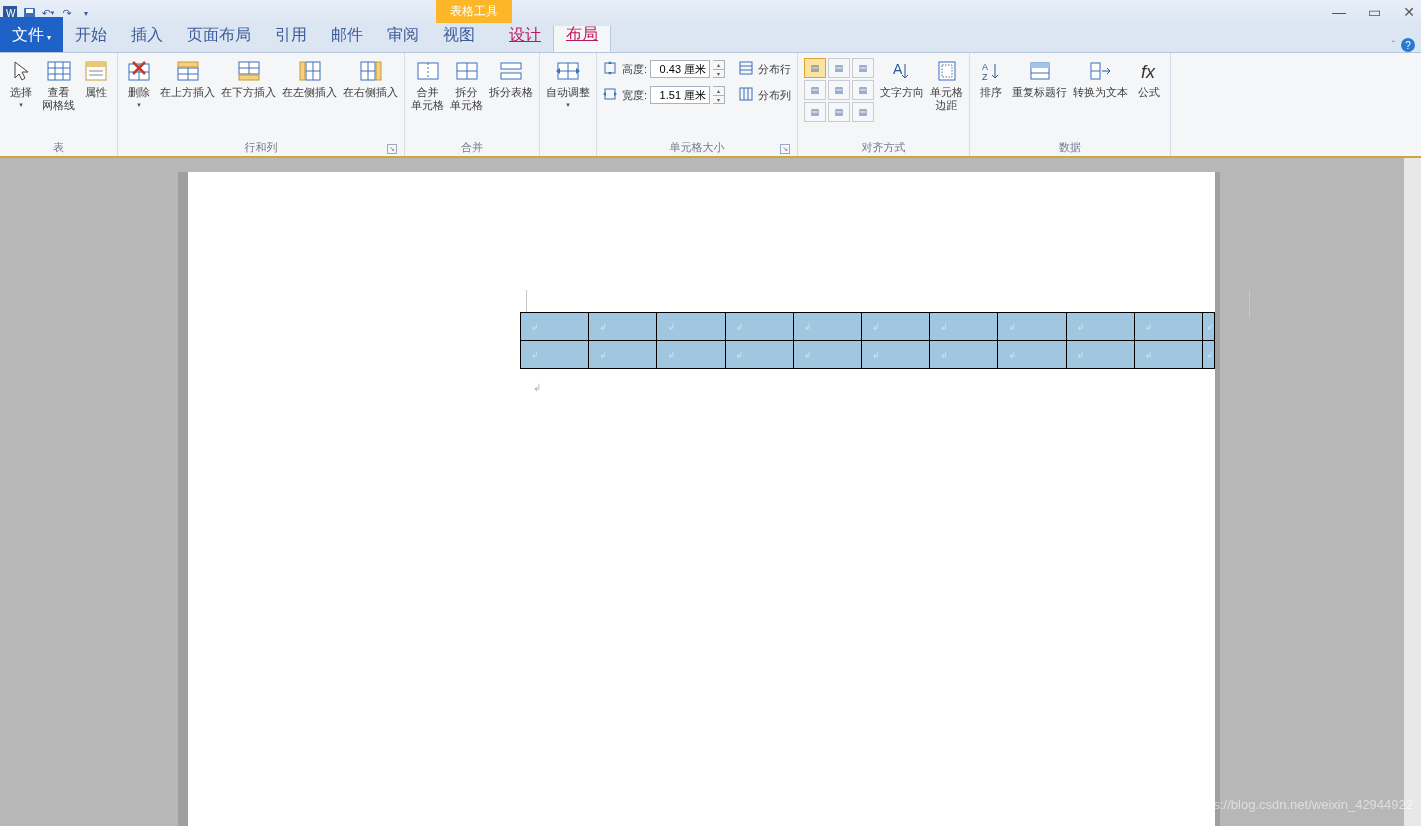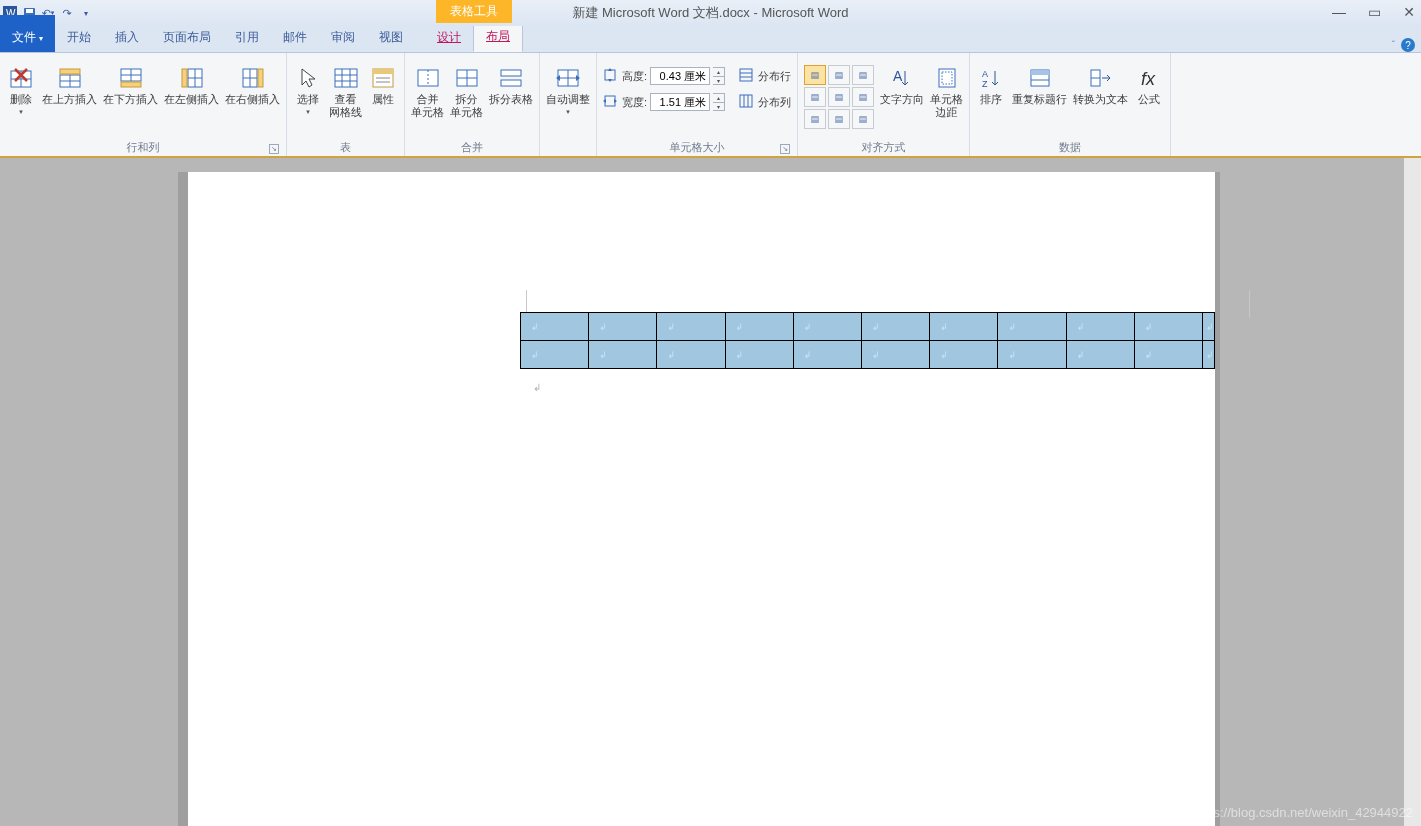--- a/index.html
+++ b/index.html
@@ -5,31 +5,31 @@
 * { box-sizing: border-box; margin: 0; padding: 0; font-family: "Microsoft YaHei", "Segoe UI", sans-serif; }
 body { width: 1421px; height: 826px; background: #b7b7b7; overflow: hidden; position: relative; }
 .titlebar { height: 26px; background: linear-gradient(#e9eff7,#dce6f3); display: flex; align-items: center; font-size: 12px; position: relative; }
 .qat { display:flex; align-items:center; gap:3px; margin-left:2px;}
 .qat .ico { width:16px;height:16px;display:flex;align-items:center;justify-content:center;font-size:11px;color:#3b5aa3;}
 .context-tab { position:absolute; left:436px; top:0; height:23px; background:#fcb627; color:#fff; font-size:12px; padding:3px 14px 9px;}
 .title-text { position:absolute; left:50%; transform:translateX(-50%); color:#555; font-size:13px;}
 .win-ctrl { position:absolute; right:6px; top:4px; display:flex; gap:22px; color:#555; font-size:14px;}
 .win-ctrl span{cursor:default;}
 .tabbar { height:27px; background:#dce6f3; display:flex; align-items:flex-end; border-bottom:1px solid #b6c6dd;}
-.tab { padding:14px 12px 6px; font-size:12px; color:#3c5c99; cursor:default;}
+.tab { padding:8px 12px 6px; font-size:16px; color:#3c5c99; cursor:default;}
 .tab.file { background:#1f62c7; color:#fff; position:relative;}
 .tab.file::after{content:"▾"; font-size:8px; margin-left:3px; color:#fff;}
 .tab.active { background:#f5f6f8; border:1px solid #b6c6dd; border-bottom:1px solid #f5f6f8; color:#444;}
 .tab.ctx { color:#be185d;text-decoration:underline;}
 .tab.ctx.active{ background:#f5f6f8; border:1px solid #b6c6dd; border-bottom:1px solid #f5f6f8;}
 .helpbar{position:absolute;right:6px;display:flex;gap:6px;align-items:center;}
 .helpbar .chev{font-size:10px;color:#77a;}
 .helpbar .q{width:14px;height:14px;border-radius:50%;background:#2a7acc;color:#fff;font-size:10px;display:flex;align-items:center;justify-content:center;}
 .ribbon { height:105px; background:#f5f6f8; border-bottom:2px solid #d0a33e; display:flex; font-size:12px;}
-.group { border-right:1px solid #d5dde8; display:flex;flex-direction:column; padding:10px 6px 0;}
+.group { border-right:1px solid #d5dde8; display:flex;flex-direction:column; padding:3px 6px 0;}
 .group-body{flex:1;display:flex;align-items:flex-start;gap:6px;padding-top:2px;}
 .group-label{height:18px;display:flex;align-items:center;justify-content:center;color:#6f7a8c;font-size:11px;position:relative;}
 .launcher{position:absolute;right:1px;bottom:2px;width:10px;height:10px;border:1px solid #9aa9be;font-size:7px;color:#6f7a8c;display:flex;align-items:center;justify-content:center;}
 .rbtn{display:flex;flex-direction:column;align-items:center;gap:2px;cursor:default;min-width:30px;}
 .rbtn .ic{width:28px;height:26px;display:flex;align-items:center;justify-content:center;}
 .rbtn .lbl{font-size:11px;color:#3d3d3d;text-align:center;line-height:13px;white-space:pre;}
 .rbtn .dd{font-size:7px;color:#555;}
 .stack{display:flex;flex-direction:column;gap:4px;}
 .mini-row{display:flex;align-items:center;gap:3px;height:22px;}
 .mini-row .ic{width:16px;height:16px;}
@@ -45,21 +45,21 @@
 .workspace{position:absolute;top:158px;left:0;right:0;bottom:0;background:#b7b7b7;overflow:hidden;}
 .scroll-track{position:absolute;right:0;top:0;bottom:0;width:17px;background:#e8e8e8;}
 .page-shadow{position:absolute;left:178px;top:14px;width:1042px;height:800px;background:#9f9f9f;}
 .page{position:absolute;left:188px;top:14px;width:1027px;height:800px;background:#fff;}
 .ruler-area{position:absolute;left:308px;top:118px;width:785px;height:40px;}
 .tab-marker{position:absolute;top:0;width:1px;height:28px;background:#c7c7c7;}
 .tbl{position:absolute;left:332px;top:140px;border-collapse:collapse;}
 .tbl td{width:74px;height:28px;border:1px solid #000;background:#a1c6df;font-size:9px;color:#cde4f2;vertical-align:middle;padding-left:10px;}
 .tbl td.ov{width:12px;padding-left:3px;}
 .para-mark{position:absolute;left:345px;top:210px;font-size:10px;color:#b3b3b3;}
-.watermark{position:absolute;right:8px;bottom:6px;font-size:13px;color:rgba(255,255,255,0.55);}
+.watermark{position:absolute;right:8px;bottom:14px;font-size:13px;color:rgba(255,255,255,0.55);}
 </style>
 </head>
 <body>
 
 <div class="titlebar">
   <div class="qat">
     <span class="ico">
       <svg width="14" height="14">
           <rect width="14" height="14" fill="#2b579a"></rect>
           <text x="3" y="11" font-size="10" fill="#fff">W</text>
@@ -69,21 +69,20 @@
       <svg width="13" height="13">
           <rect x="1" y="1" width="11" height="11" fill="#3b6fbb" rx="1"></rect>
           <rect x="3" y="2" width="7" height="4" fill="#fff"></rect>
         </svg>
     </span>
     <span class="ico">↶<span style="font-size:7px;">▾</span></span>
     <span class="ico">↷</span>
     <span class="ico" style="font-size:8px;">▾</span>
   </div>
   <div class="context-tab">表格工具</div>
-  <div class="title-text">新建 Microsoft Word 文档.docx - Microsoft Word</div>
   <div class="win-ctrl">
     <span>—</span>
     <span>▭</span>
     <span>✕</span>
   </div>
 </div>
 
 <div class="tabbar">
   <div class="tab file">文件</div>
   <div class="tab">开始</div>
@@ -101,85 +100,20 @@
     <span class="q">?</span>
   </div>
 </div>
 
 <div class="ribbon">
 
   <div class="group">
     <div class="group-body">
       <div class="rbtn">
         <div class="ic">
-            <svg width="24" height="22">
-              <rect x="2" y="4" width="20" height="16" fill="#fff" stroke="#3b6fbb"></rect>
-              <line x1="2" y1="12" x2="22" y2="12" stroke="#3b6fbb"></line>
-              <line x1="12" y1="4" x2="12" y2="20" stroke="#3b6fbb"></line>
-              <path d="M6 2 L18 14 M18 2 L6 14" stroke="#c0392b" stroke-width="2.5"></path>
-            </svg>
-          </div>
-        <div class="lbl">删除</div>
-        <div class="dd">▾</div>
-      </div>
-      <div class="rbtn">
-        <div class="ic">
-            <svg width="24" height="22">
-              <rect x="2" y="8" width="20" height="12" fill="#fff" stroke="#3b6fbb"></rect>
-              <line x1="2" y1="14" x2="22" y2="14" stroke="#3b6fbb"></line>
-              <line x1="12" y1="8" x2="12" y2="20" stroke="#3b6fbb"></line>
-              <rect x="2" y="2" width="20" height="5" fill="#f6d07a" stroke="#c59a3a"></rect>
-            </svg>
-          </div>
-        <div class="lbl">在上方插入</div>
-      </div>
-      <div class="rbtn">
-        <div class="ic">
-            <svg width="24" height="22">
-              <rect x="2" y="2" width="20" height="12" fill="#fff" stroke="#3b6fbb"></rect>
-              <line x1="2" y1="8" x2="22" y2="8" stroke="#3b6fbb"></line>
-              <line x1="12" y1="2" x2="12" y2="14" stroke="#3b6fbb"></line>
-              <rect x="2" y="15" width="20" height="5" fill="#f6d07a" stroke="#c59a3a"></rect>
-            </svg>
-          </div>
-        <div class="lbl">在下方插入</div>
-      </div>
-      <div class="rbtn">
-        <div class="ic">
-            <svg width="24" height="22">
-              <rect x="8" y="2" width="14" height="18" fill="#fff" stroke="#3b6fbb"></rect>
-              <line x1="8" y1="11" x2="22" y2="11" stroke="#3b6fbb"></line>
-              <line x1="15" y1="2" x2="15" y2="20" stroke="#3b6fbb"></line>
-              <rect x="2" y="2" width="5" height="18" fill="#f6d07a" stroke="#c59a3a"></rect>
-            </svg>
-          </div>
-        <div class="lbl">在左侧插入</div>
-      </div>
-      <div class="rbtn">
-        <div class="ic">
-            <svg width="24" height="22">
-              <rect x="2" y="2" width="14" height="18" fill="#fff" stroke="#3b6fbb"></rect>
-              <line x1="2" y1="11" x2="16" y2="11" stroke="#3b6fbb"></line>
-              <line x1="9" y1="2" x2="9" y2="20" stroke="#3b6fbb"></line>
-              <rect x="17" y="2" width="5" height="18" fill="#f6d07a" stroke="#c59a3a"></rect>
-            </svg>
-          </div>
-        <div class="lbl">在右侧插入</div>
-      </div>
-    </div>
-    <div class="group-label">
-        <span>行和列</span>
-        <span class="launcher">↘</span>
-      </div>
-  </div>
-
-  <div class="group">
-    <div class="group-body">
-      <div class="rbtn">
-        <div class="ic">
             <svg width="18" height="22">
               <path d="M3 2 L3 18 L7 14 L10 20 L13 18 L10 12 L16 12 Z" fill="#fff" stroke="#444"></path>
             </svg>
           </div>
         <div class="lbl">选择</div>
         <div class="dd">▾</div>
       </div>
       <div class="rbtn">
         <div class="ic">
             <svg width="24" height="20">
@@ -199,20 +133,85 @@
               <rect x="1" y="1" width="20" height="18" fill="#fff" stroke="#c59a3a"></rect>
               <rect x="1" y="1" width="20" height="5" fill="#eac87a"></rect>
               <line x1="4" y1="10" x2="18" y2="10" stroke="#888"></line>
               <line x1="4" y1="14" x2="18" y2="14" stroke="#888"></line>
             </svg>
           </div>
         <div class="lbl">属性</div>
       </div>
     </div>
     <div class="group-label">表</div>
+  </div>
+
+  <div class="group">
+    <div class="group-body">
+      <div class="rbtn">
+        <div class="ic">
+            <svg width="24" height="22">
+              <rect x="2" y="4" width="20" height="16" fill="#fff" stroke="#3b6fbb"></rect>
+              <line x1="2" y1="12" x2="22" y2="12" stroke="#3b6fbb"></line>
+              <line x1="12" y1="4" x2="12" y2="20" stroke="#3b6fbb"></line>
+              <path d="M6 2 L18 14 M18 2 L6 14" stroke="#c0392b" stroke-width="2.5"></path>
+            </svg>
+          </div>
+        <div class="lbl">删除</div>
+        <div class="dd">▾</div>
+      </div>
+      <div class="rbtn">
+        <div class="ic">
+            <svg width="24" height="22">
+              <rect x="2" y="8" width="20" height="12" fill="#fff" stroke="#3b6fbb"></rect>
+              <line x1="2" y1="14" x2="22" y2="14" stroke="#3b6fbb"></line>
+              <line x1="12" y1="8" x2="12" y2="20" stroke="#3b6fbb"></line>
+              <rect x="2" y="2" width="20" height="5" fill="#f6d07a" stroke="#c59a3a"></rect>
+            </svg>
+          </div>
+        <div class="lbl">在上方插入</div>
+      </div>
+      <div class="rbtn">
+        <div class="ic">
+            <svg width="24" height="22">
+              <rect x="2" y="2" width="20" height="12" fill="#fff" stroke="#3b6fbb"></rect>
+              <line x1="2" y1="8" x2="22" y2="8" stroke="#3b6fbb"></line>
+              <line x1="12" y1="2" x2="12" y2="14" stroke="#3b6fbb"></line>
+              <rect x="2" y="15" width="20" height="5" fill="#f6d07a" stroke="#c59a3a"></rect>
+            </svg>
+          </div>
+        <div class="lbl">在下方插入</div>
+      </div>
+      <div class="rbtn">
+        <div class="ic">
+            <svg width="24" height="22">
+              <rect x="8" y="2" width="14" height="18" fill="#fff" stroke="#3b6fbb"></rect>
+              <line x1="8" y1="11" x2="22" y2="11" stroke="#3b6fbb"></line>
+              <line x1="15" y1="2" x2="15" y2="20" stroke="#3b6fbb"></line>
+              <rect x="2" y="2" width="5" height="18" fill="#f6d07a" stroke="#c59a3a"></rect>
+            </svg>
+          </div>
+        <div class="lbl">在左侧插入</div>
+      </div>
+      <div class="rbtn">
+        <div class="ic">
+            <svg width="24" height="22">
+              <rect x="2" y="2" width="14" height="18" fill="#fff" stroke="#3b6fbb"></rect>
+              <line x1="2" y1="11" x2="16" y2="11" stroke="#3b6fbb"></line>
+              <line x1="9" y1="2" x2="9" y2="20" stroke="#3b6fbb"></line>
+              <rect x="17" y="2" width="5" height="18" fill="#f6d07a" stroke="#c59a3a"></rect>
+            </svg>
+          </div>
+        <div class="lbl">在右侧插入</div>
+      </div>
+    </div>
+    <div class="group-label">
+        <span>行和列</span>
+        <span class="launcher">↘</span>
+      </div>
   </div>
 
   <div class="group">
     <div class="group-body">
       <div class="rbtn">
         <div class="ic">
             <svg width="24" height="20">
               <rect x="2" y="2" width="20" height="16" fill="#fff" stroke="#3b6fbb"></rect>
               <line x1="12" y1="2" x2="12" y2="18" stroke="#3b6fbb" stroke-dasharray="2"></line>
             </svg>

